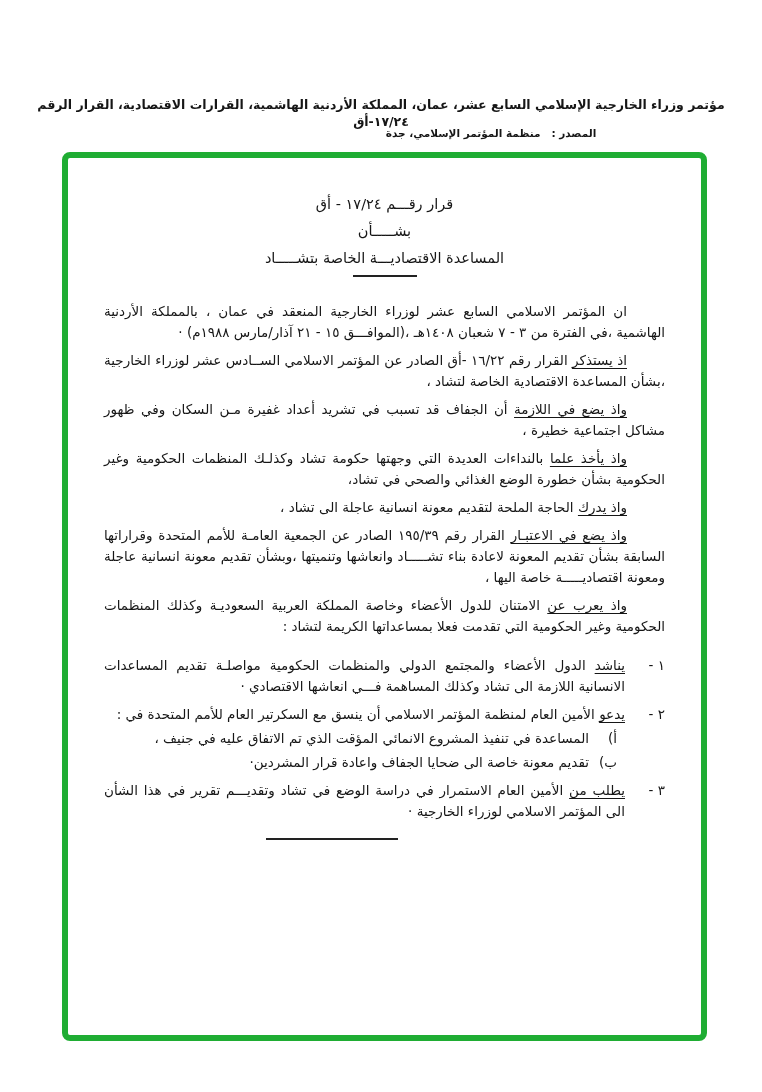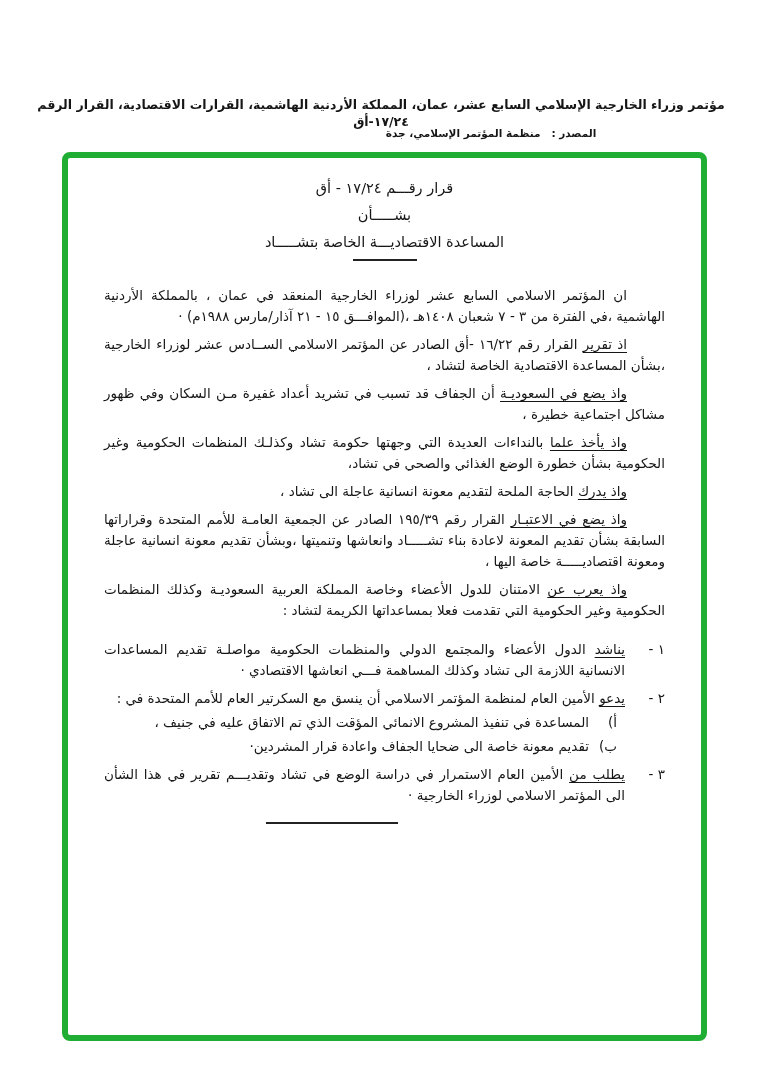--- a/index.html
+++ b/index.html
@@ -22,21 +22,21 @@
     font-size:10.5px; font-weight:bold; white-space:pre;
   }
   .frame {
     position:absolute; left:62px; top:152px;
     width:645px; height:889px;
     border:6px solid #1fad33; border-radius:8px;
     background:#ffffff; overflow:hidden;
   }
   .doc {
     direction:rtl;
-    padding:20px 36px 0 36px;
+    padding:36px 36px 0 36px;
     font-size:13.5px; line-height:21px;
     text-align:justify;
   }
   .title { text-align:center; font-size:14.5px; line-height:20px; margin:0 0 7px 0; }
   .trule { width:64px; border-top:2px solid #222; margin:2px auto 24px auto; }
   .para { margin:0 0 7px 0; text-indent:38px; }
   .lead { text-decoration:underline; text-underline-offset:3px; }
   .items { margin-top:18px; }
   .item { display:flex; margin-bottom:7px; }
   .num { flex:0 0 28px; }
@@ -55,24 +55,24 @@
 <div class="frame">
   <div class="doc">
 
     <div class="title">قرار رقـــم ١٧/٢٤ - أق</div>
     <div class="title">بشـــــأن</div>
     <div class="title">المساعدة الاقتصاديـــة الخاصة بتشـــــاد</div>
     <div class="trule"></div>
 
     <p class="para"><span class="lead"></span><span>ان المؤتمر الاسلامي السابع عشر لوزراء الخارجية المنعقد في عمان ، بالمملكة الأردنية الهاشمية ،في الفترة من ٣ - ٧ شعبان ١٤٠٨هـ ،(الموافـــق ١٥ - ٢١ آذار/مارس ١٩٨٨م) ·</span></p>
 
-    <p class="para"><span class="lead">اذ تقرير</span><span> القرار رقم ١٦/٢٢ -أق الصادر عن المؤتمر الاسلامي الســادس عشر لوزراء الخارجية ،بشأن المساعدة الاقتصادية الخاصة لتشاد ،</span></p>
+    <p class="para"><span class="lead">اذ يستذكر</span><span> القرار رقم ١٦/٢٢ -أق الصادر عن المؤتمر الاسلامي الســادس عشر لوزراء الخارجية ،بشأن المساعدة الاقتصادية الخاصة لتشاد ،</span></p>
 
 
-    <p class="para"><span class="lead">واذ يضع في السعوديـة</span><span> أن الجفاف قد تسبب في تشريد أعداد غفيرة مـن السكان وفي ظهور مشاكل اجتماعية خطيرة ،</span></p>
+    <p class="para"><span class="lead">واذ يضع في اللازمة</span><span> أن الجفاف قد تسبب في تشريد أعداد غفيرة مـن السكان وفي ظهور مشاكل اجتماعية خطيرة ،</span></p>
 
     <p class="para"><span class="lead">واذ يأخذ علما</span><span> بالنداءات العديدة التي وجهتها حكومة تشاد وكذلـك المنظمات الحكومية وغير الحكومية بشأن خطورة الوضع الغذائي والصحي في تشاد،</span></p>
 
     <p class="para"><span class="lead">واذ يدرك</span><span> الحاجة الملحة لتقديم معونة انسانية عاجلة الى تشاد ،</span></p>
 
     <p class="para"><span class="lead">واذ يضع في الاعتبـار</span><span> القرار رقم ١٩٥/٣٩ الصادر عن الجمعية العامـة للأمم المتحدة وقراراتها السابقة بشأن تقديم المعونة لاعادة بناء تشـــــاد وانعاشها وتنميتها ،وبشأن تقديم معونة انسانية عاجلة ومعونة اقتصاديـــــة خاصة اليها ،</span></p>
 
     <p class="para"><span class="lead">واذ يعرب عن</span><span> الامتنان للدول الأعضاء وخاصة المملكة العربية السعوديـة وكذلك المنظمات الحكومية وغير الحكومية التي تقدمت فعلا بمساعداتها الكريمة لتشاد :</span></p>
 
     <div class="items">

